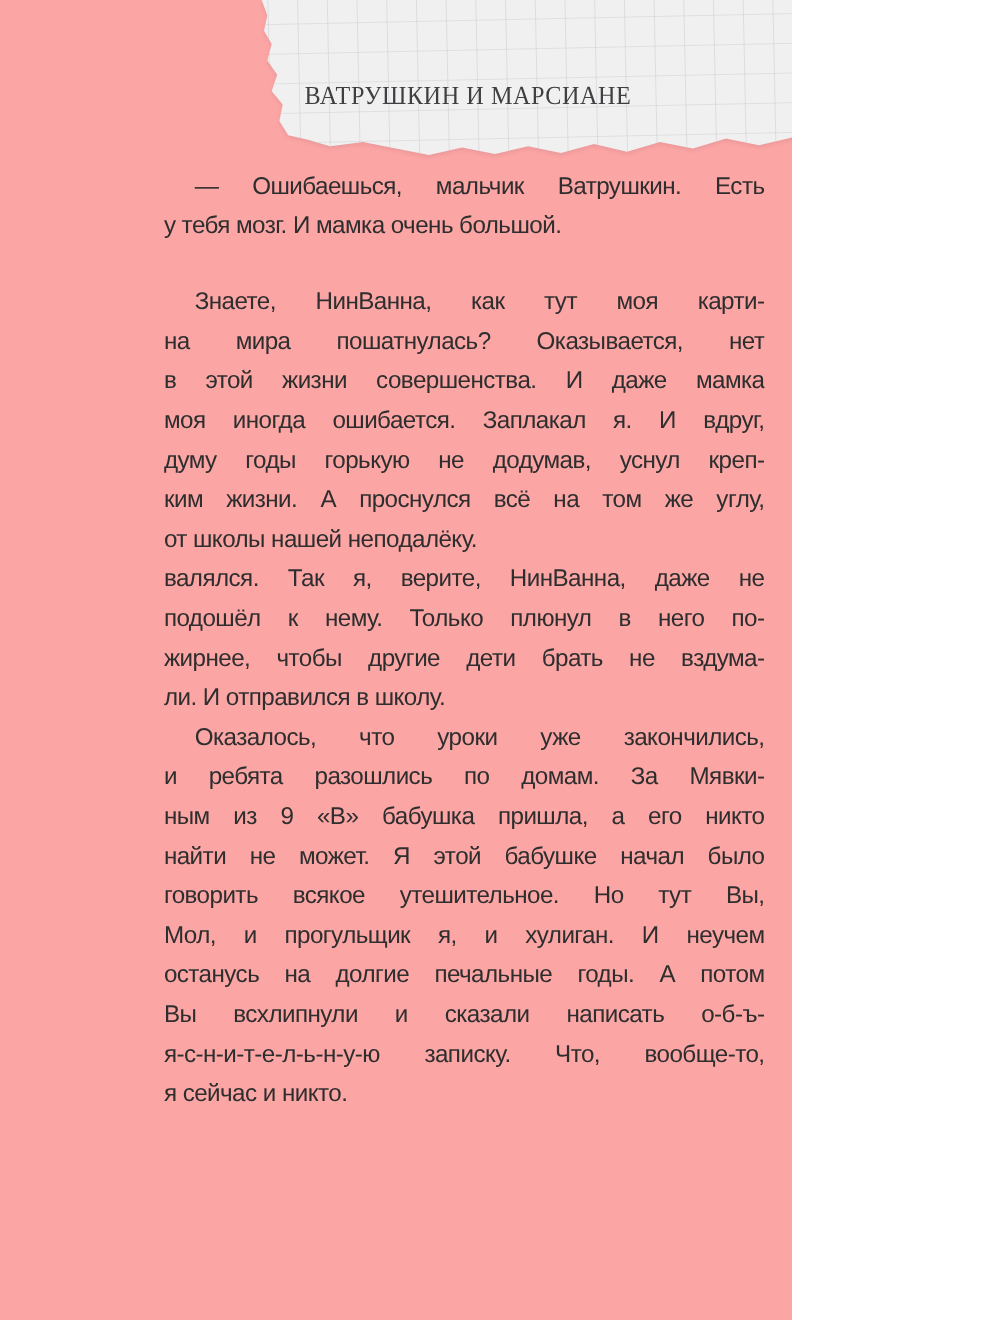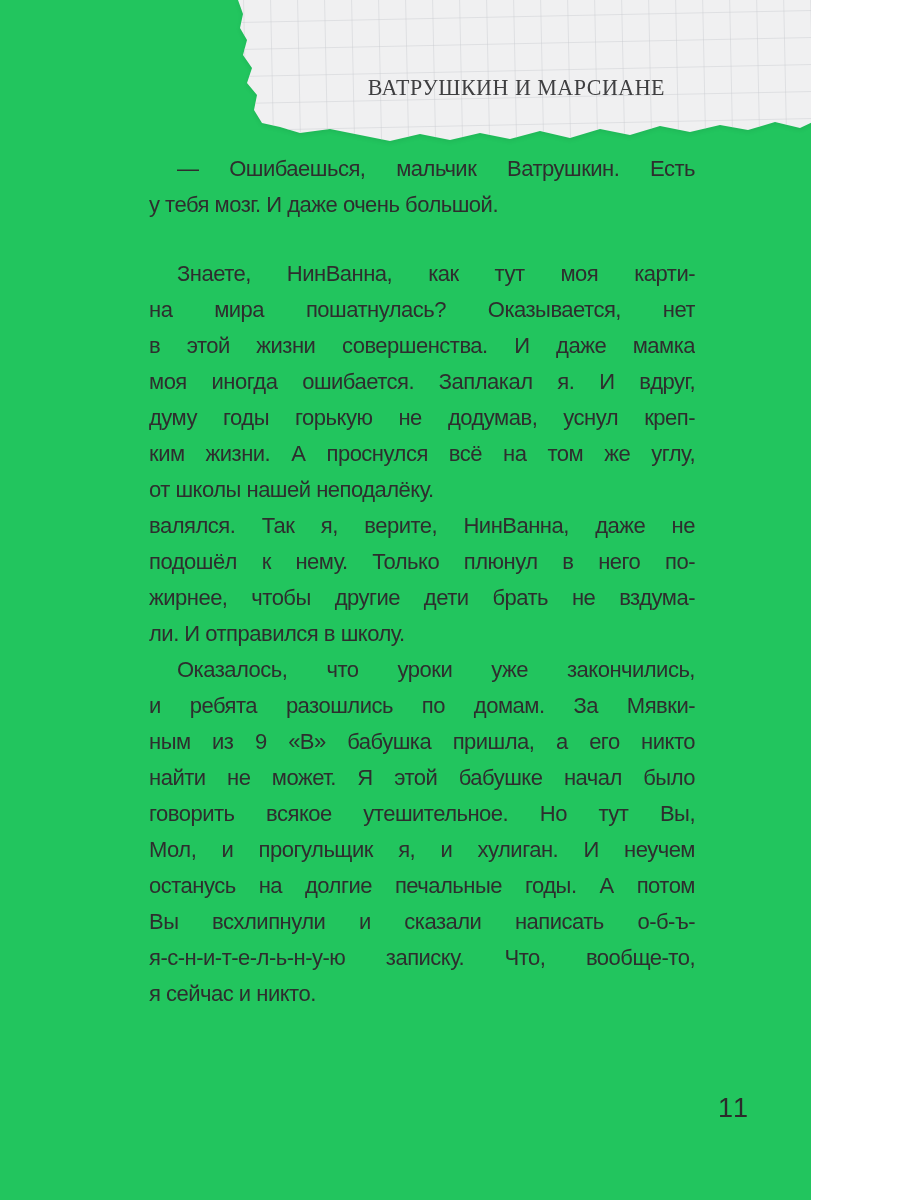--- a/index.html
+++ b/index.html
@@ -1,20 +1,20 @@
 <!DOCTYPE html>
 <html><head>
 <meta charset="utf-8">
 <style>
   html, body { margin: 0; padding: 0; }
   .page {
     position: relative;
-    width: 811px;
+    width: 720px;
     height: 1200px;
-    background: #22c55e;
+    background: #fca5a5;
     overflow: hidden;
     font-family: "Liberation Sans", sans-serif;
   }
 
   
   .paper-svg {
     position: absolute;
     left: 0; top: 0;
     filter: drop-shadow(0 2px 2px rgba(0,0,0,0.07));
   }
@@ -89,21 +89,21 @@
          L 450,140 L 420,134 L 390,141 L 360,135 L 330,129 L 300,133
          L 280,127 L 262,123 L 254,110 L 257,95 L 247,83 L 252,68
          L 243,55 L 247,40 L 240,28 L 243,14 Z" fill="url(#grid)"></path>
   </svg>
 
   <div class="chapter-title">ВАТРУШКИН И МАРСИАНЕ</div>
 
   <div class="body-text">
       <div class="paragraph gap-after">
         <div class="line first">— Ошибаешься, мальчик Ватрушкин. Есть</div>
-        <div class="line last">у тебя мозг. И даже очень большой.</div>
+        <div class="line last">у тебя мозг. И мамка очень большой.</div>
       </div>
       <div class="paragraph">
         <div class="line first">Знаете, НинВанна, как тут моя карти-</div>
         <div class="line">на мира пошатнулась? Оказывается, нет</div>
         <div class="line">в этой жизни совершенства. И даже мамка</div>
         <div class="line">моя иногда ошибается. Заплакал я. И вдруг,</div>
         <div class="line">думу годы горькую не додумав, уснул креп-</div>
         <div class="line">ким жизни. А проснулся всё на том же углу,</div>
         <div class="line last">от школы нашей неподалёку.</div>
       </div>

